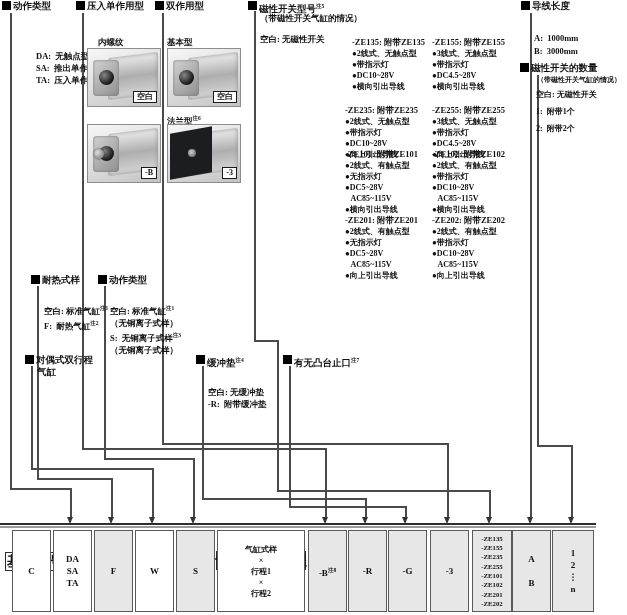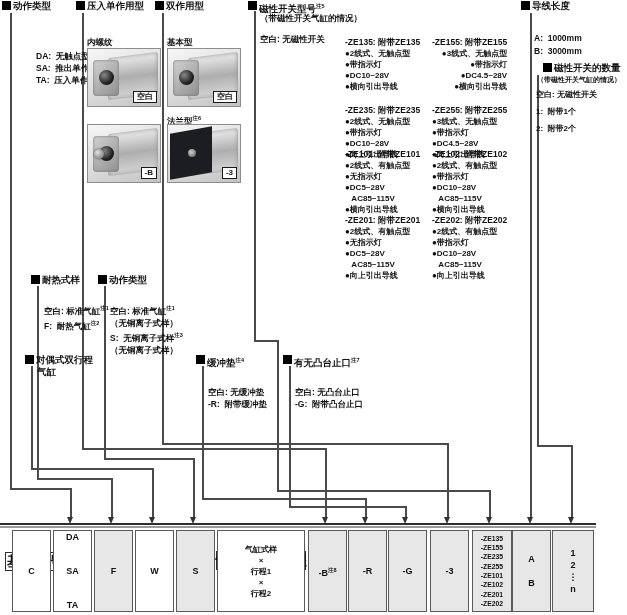--- a/index.html
+++ b/index.html
@@ -1,17 +1,17 @@
 <!DOCTYPE html>
 <html><head>
 <meta charset="utf-8">
 <style>
   html,body{margin:0;padding:0;background:#fff;}
   .canvas{position:relative;width:627px;height:615px;background:#ffffff;overflow:hidden;
-          font-family:Liberation Sans, sans-serif;color:#111;}
+          font-family:Liberation Serif, serif;color:#111;}
   .hdr{position:absolute;display:flex;align-items:flex-start;font-weight:bold;font-size:9.5px;line-height:10px;white-space:nowrap;}
   .sq{display:inline-block;width:9px;height:9px;background:#000;margin-right:2px;flex:0 0 auto;}
   .hsub{position:absolute;font-weight:bold;font-size:8.5px;white-space:nowrap;}
   .txt{position:absolute;font-weight:bold;font-size:8.5px;line-height:12px;white-space:pre;}
   sup{font-size:5.5px;vertical-align:super;}
   .photo{position:absolute;width:72px;height:57px;border:1px solid #8d8d8d;background:linear-gradient(160deg,#f7f7f7 0%,#dcdcdc 55%,#c3c3c3 100%);overflow:hidden;}
   .cyl-body{position:absolute;left:20px;top:6px;width:50px;height:42px;border-radius:3px;
             background:linear-gradient(180deg,#ececec 0%,#aeaeae 50%,#d6d6d6 100%);box-shadow:inset 0 0 4px #8a8a8a;transform:skewY(-7deg);}
   .cyl-face{position:absolute;left:5px;top:11px;width:26px;height:36px;border-radius:4px;
             background:linear-gradient(135deg,#d2d2d2,#8f8f8f);box-shadow:inset 0 0 3px #777;}
@@ -98,21 +98,21 @@
   <div class="hdr" style="left:2px;top:1px">
     <span class="sq"></span>
     <span>动作类型</span>
   </div>
   <div id="action-items" class="txt" style="left:36px;top:50px"><div class="list-line">DA:  无触点型</div><div class="list-line">SA:  推出单作用型</div><div class="list-line">TA:  压入单作用型</div></div>
 
   <div class="hdr" style="left:76px;top:1px">
     <span class="sq"></span>
     <span>压入单作用型</span>
   </div>
-  <div class="txt" style="left:87px;top:36px">内螺纹</div>
+  <div class="txt" style="left:98px;top:36px">内螺纹</div>
   <div class="photo" style="left:87px;top:48px">
     <div class="cyl-body"></div>
     <div class="cyl-face"></div>
     <div class="cyl-port"></div>
     <span class="tag">空白</span>
   </div>
   <div class="txt" style="left:87px;top:130px">外螺纹</div>
   <div class="photo" style="left:87px;top:124px">
     <div class="cyl-body"></div>
     <div class="cyl-face"></div>
@@ -140,21 +140,21 @@
     <span class="tag">-3</span>
   </div>
 
   <div class="hdr" style="left:248px;top:1px">
     <span class="sq"></span>
     <span><span>磁性开关型号</span><sup>注5</sup></span>
   </div>
   <div class="hsub" style="left:260px;top:13px">（带磁性开关气缸的情况）</div>
   <div class="txt" style="left:260px;top:33px">空白: 无磁性开关</div>
   <div id="ze-col-0" class="ze-col" style="left:345px;top:36px">
-      <div class="ze-entry" style="top: 0px;">
+      <div class="ze-entry" style="top: 0px; margin-left: 7px;">
         <div class="ze-head">-ZE135: 附带ZE135</div>
         <div class="ze-line">●2线式、无触点型</div>
         <div class="ze-line">●带指示灯</div>
         <div class="ze-line">●DC10~28V</div>
         <div class="ze-line">●横向引出导线</div>
       </div>
       <div class="ze-entry" style="top: 68px;">
         <div class="ze-head">-ZE235: 附带ZE235</div>
         <div class="ze-line">●2线式、无触点型</div>
         <div class="ze-line">●带指示灯</div>
@@ -172,21 +172,21 @@
       <div class="ze-entry" style="top: 178px;">
         <div class="ze-head">-ZE201: 附带ZE201</div>
         <div class="ze-line">●2线式、有触点型</div>
         <div class="ze-line">●无指示灯</div>
         <div class="ze-line">●DC5~28V</div>
         <div class="ze-line">   AC85~115V</div>
         <div class="ze-line">●向上引出导线</div>
       </div>
     </div>
   <div id="ze-col-1" class="ze-col" style="left:432px;top:36px">
-      <div class="ze-entry" style="top: 0px; text-align: right;">
+      <div class="ze-entry" style="top: 0px;">
         <div class="ze-head">-ZE155: 附带ZE155</div>
         <div class="ze-line">●3线式、无触点型</div>
         <div class="ze-line">●带指示灯</div>
         <div class="ze-line">●DC4.5~28V</div>
         <div class="ze-line">●横向引出导线</div>
       </div>
       <div class="ze-entry" style="top: 68px;">
         <div class="ze-head">-ZE255: 附带ZE255</div>
         <div class="ze-line">●3线式、无触点型</div>
         <div class="ze-line">●带指示灯</div>
@@ -210,21 +210,21 @@
         <div class="ze-line">●向上引出导线</div>
       </div>
     </div>
 
   <div class="hdr" style="left:521px;top:1px">
     <span class="sq"></span>
     <span>导线长度</span>
   </div>
   <div id="lead-items" class="txt" style="left:534px;top:32px;line-height:13px"><div class="list-line">A:  1000mm</div><div class="list-line">B:  3000mm</div></div>
 
-  <div class="hdr" style="left:543px;top:63px">
+  <div class="hdr" style="left:520px;top:63px">
     <span class="sq"></span>
     <span>磁性开关的数量</span>
   </div>
   <div class="hsub" style="left:537px;top:75px;font-size:7px">（带磁性开关气缸的情况）</div>
   <div id="qty-items" class="txt" style="left:536px;top:86px;line-height:17px;font-size:8px"><div class="list-line">空白: 无磁性开关</div><div class="list-line">1:  附带1个</div><div class="list-line">2:  附带2个</div></div>
 
   <div class="hdr" style="left:31px;top:275px">
     <span class="sq"></span>
     <span>耐热式样</span>
   </div>
@@ -245,31 +245,30 @@
   <div class="hdr" style="left:196px;top:355px">
     <span class="sq"></span>
     <span><span>缓冲垫</span><sup>注4</sup></span>
   </div>
   <div id="cushion-lines" class="txt" style="left:208px;top:386px"><div class="list-line"><span>空白: 无缓冲垫</span></div><div class="list-line"><span>-R:  附带缓冲垫</span></div></div>
 
   <div class="hdr" style="left:283px;top:355px">
     <span class="sq"></span>
     <span><span>有无凸台止口</span><sup>注7</sup></span>
   </div>
-  <div id="boss-lines" class="txt" style="left:295px;top:386px"><div class="list-line"><span>空白: 无凸台止口</span></div><div class="list-line"><span>-G:  附带凸台止口</span></div></div>
 
   <div class="lblbox" style="left:5px;top:504px;width:58px;height:17px">基本型号</div>
   <div class="lblbox" style="left:216px;top:503px;width:88px;height:17px">气缸缸径×行程</div>
   <div class="rule" style="left:0;top:523px;width:596px;height:2px;background:#2e2e2e"></div>
   <div class="rule" style="left:0;top:526px;width:596px;height:1.5px;background:#9a9a9a"></div>
   <div id="boxes">
       <div class="mbox" style="left: 12px; width: 37px;">
         <div>C</div>
       </div>
-      <div class="mbox" style="left: 53px; width: 37px; justify-content: space-between;">
+      <div class="mbox" style="left: 53px; width: 37px;">
         <div>DA</div>
         <div>SA</div>
         <div>TA</div>
       </div>
       <div class="mbox gray" style="left: 94px; width: 37px;">
         <div>F</div>
       </div>
       <div class="mbox" style="left: 135px; width: 37px;">
         <div>W</div>
       </div>

